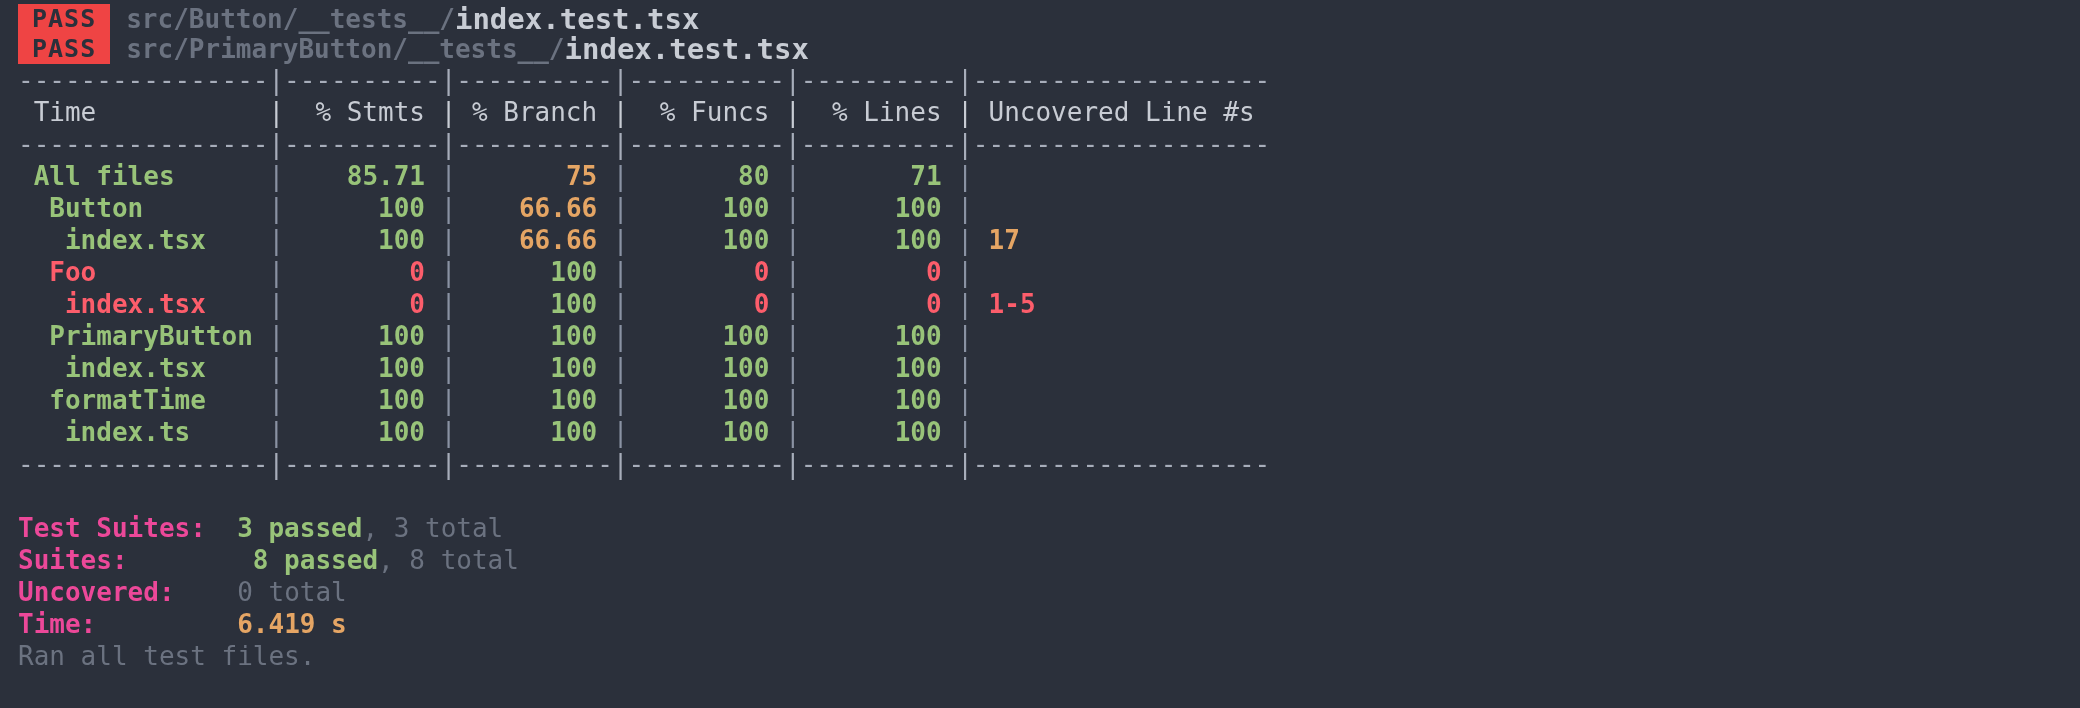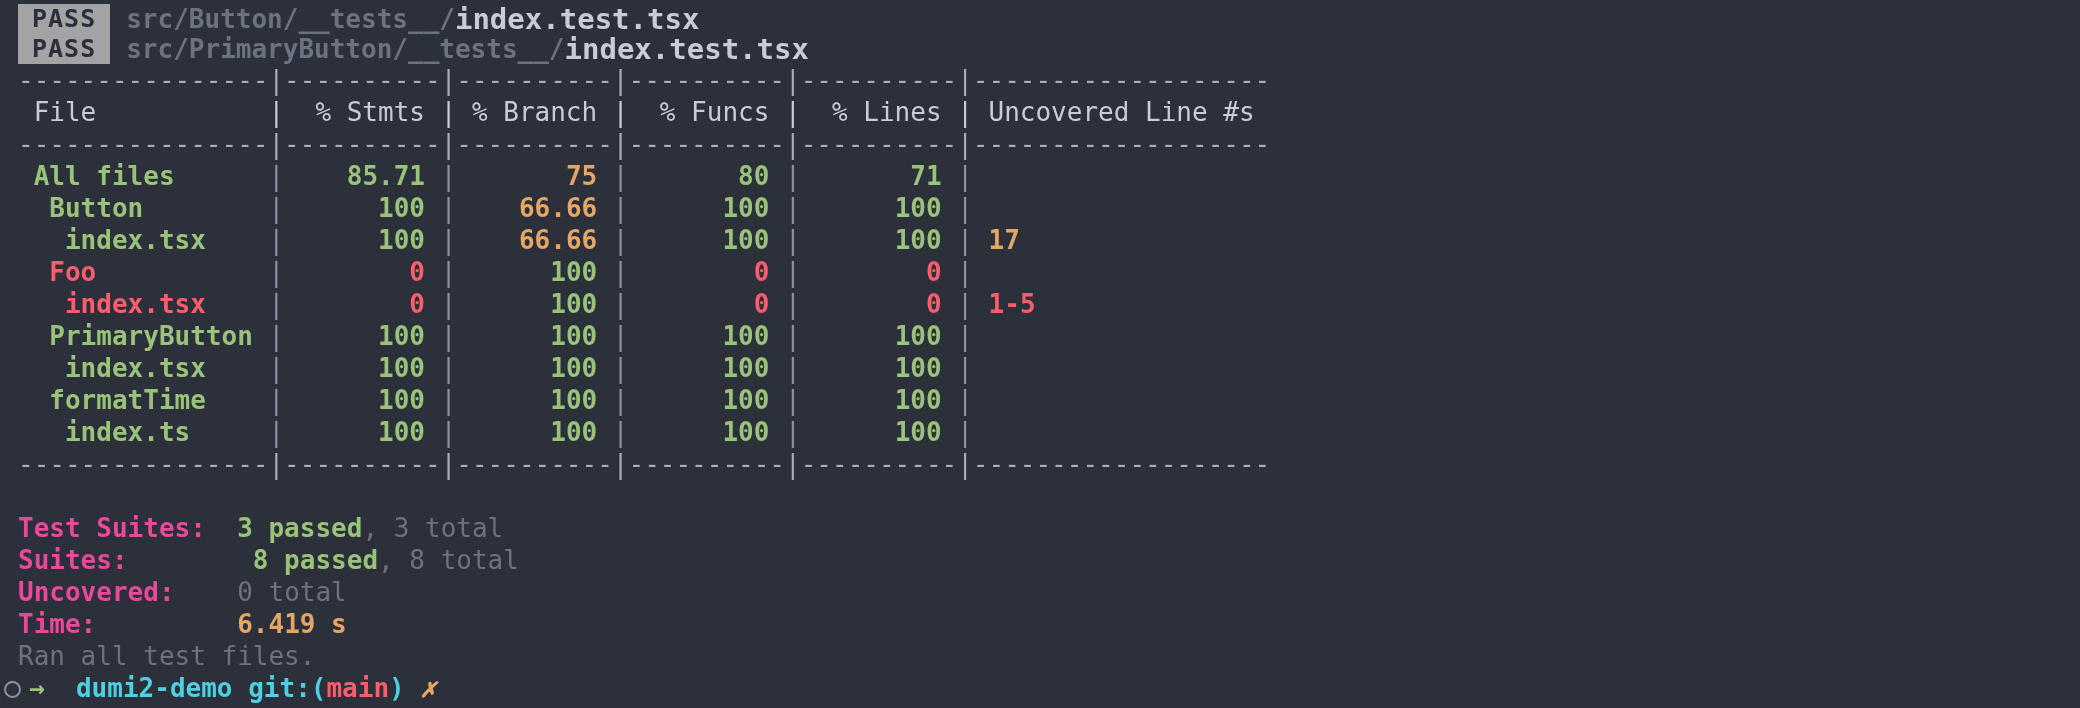--- a/index.html
+++ b/index.html
@@ -33,21 +33,21 @@
   .pass-line {
     height: 30px;
     line-height: 30px;
     font-size: 26px;
     white-space: pre;
     padding-left: 18px;
     display: flex;
     align-items: center;
   }
   .pass-badge {
-    background: #a3a3a3;
+    background: #ef4444;
     color: #2b303b;
     font-weight: bold;
     font-size: 25px;
     padding: 0 14px;
     line-height: 30px;
     height: 30px;
     display: inline-block;
     letter-spacing: 1px;
   }
   .path-dim {
@@ -91,21 +91,21 @@
 <body>
 
 <div id="terminal">
 
   <div id="pass-block">
       <div class="pass-line"><span class="pass-badge">PASS</span><span class="path-dim">src/Button/__tests__/</span><span class="path-bold">index.test.tsx</span></div>
       <div class="pass-line"><span class="pass-badge">PASS</span><span class="path-dim">src/PrimaryButton/__tests__/</span><span class="path-bold">index.test.tsx</span></div>
     </div>
 
   <div class="line rule">----------------|----------|----------|----------|----------|-------------------</div>
-  <div class="line hdr"><span id="hdr-text"> File           |  % Stmts | % Branch |  % Funcs |  % Lines | Uncovered Line #s</span></div>
+  <div class="line hdr"><span id="hdr-text"> Time           |  % Stmts | % Branch |  % Funcs |  % Lines | Uncovered Line #s</span></div>
   <div class="line rule">----------------|----------|----------|----------|----------|-------------------</div>
 
   <div id="table-body">
       <div class="line"><span class="green"> All files      </span><span class="sep">|</span><span class="green">    85.71 </span><span class="sep">|</span><span class="orange">       75 </span><span class="sep">|</span><span class="green">       80 </span><span class="sep">|</span><span class="green">       71 </span><span class="sep">|</span><span class="orange"> </span></div>
       <div class="line"><span class="green">  Button        </span><span class="sep">|</span><span class="green">      100 </span><span class="sep">|</span><span class="orange">    66.66 </span><span class="sep">|</span><span class="green">      100 </span><span class="sep">|</span><span class="green">      100 </span><span class="sep">|</span><span class="orange"> </span></div>
       <div class="line"><span class="green">   index.tsx    </span><span class="sep">|</span><span class="green">      100 </span><span class="sep">|</span><span class="orange">    66.66 </span><span class="sep">|</span><span class="green">      100 </span><span class="sep">|</span><span class="green">      100 </span><span class="sep">|</span><span class="orange"> 17</span></div>
       <div class="line"><span class="red">  Foo           </span><span class="sep">|</span><span class="red">        0 </span><span class="sep">|</span><span class="green">      100 </span><span class="sep">|</span><span class="red">        0 </span><span class="sep">|</span><span class="red">        0 </span><span class="sep">|</span><span class="red"> </span></div>
       <div class="line"><span class="red">   index.tsx    </span><span class="sep">|</span><span class="red">        0 </span><span class="sep">|</span><span class="green">      100 </span><span class="sep">|</span><span class="red">        0 </span><span class="sep">|</span><span class="red">        0 </span><span class="sep">|</span><span class="red"> 1-5</span></div>
       <div class="line"><span class="green">  PrimaryButton </span><span class="sep">|</span><span class="green">      100 </span><span class="sep">|</span><span class="green">      100 </span><span class="sep">|</span><span class="green">      100 </span><span class="sep">|</span><span class="green">      100 </span><span class="sep">|</span><span class="green"> </span></div>
       <div class="line"><span class="green">   index.tsx    </span><span class="sep">|</span><span class="green">      100 </span><span class="sep">|</span><span class="green">      100 </span><span class="sep">|</span><span class="green">      100 </span><span class="sep">|</span><span class="green">      100 </span><span class="sep">|</span><span class="green"> </span></div>
@@ -120,15 +120,14 @@
   <div class="line"><span class="lbl">Test Suites:</span><span class="plain" id="ts-pad">  </span><span class="green">3 passed</span><span class="dim">, 3 total</span></div>
 
   <div class="line"><span class="lbl">Suites:</span><span class="plain" id="t-pad">        </span><span class="green">8 passed</span><span class="dim">, 8 total</span></div>
 
   <div class="line"><span class="lbl">Uncovered:</span><span class="plain" id="s-pad">    </span><span class="dim">0 total</span></div>
 
   <div class="line"><span class="lbl">Time:</span><span class="plain" id="tm-pad">         </span><span class="orange">6.419 s</span></div>
 
   <div class="line dim">Ran all test files.</div>
 
-  <div class="line"><span class="prompt-circle"></span><span class="green">→</span><span class="plain">  </span><span class="cyan">dumi2-demo</span><span class="plain"> </span><span class="cyan">git:(</span><span class="red">main</span><span class="cyan">)</span><span class="plain"> </span><span class="xmark">✗</span></div>
 
 </div>
 
 </body></html>

